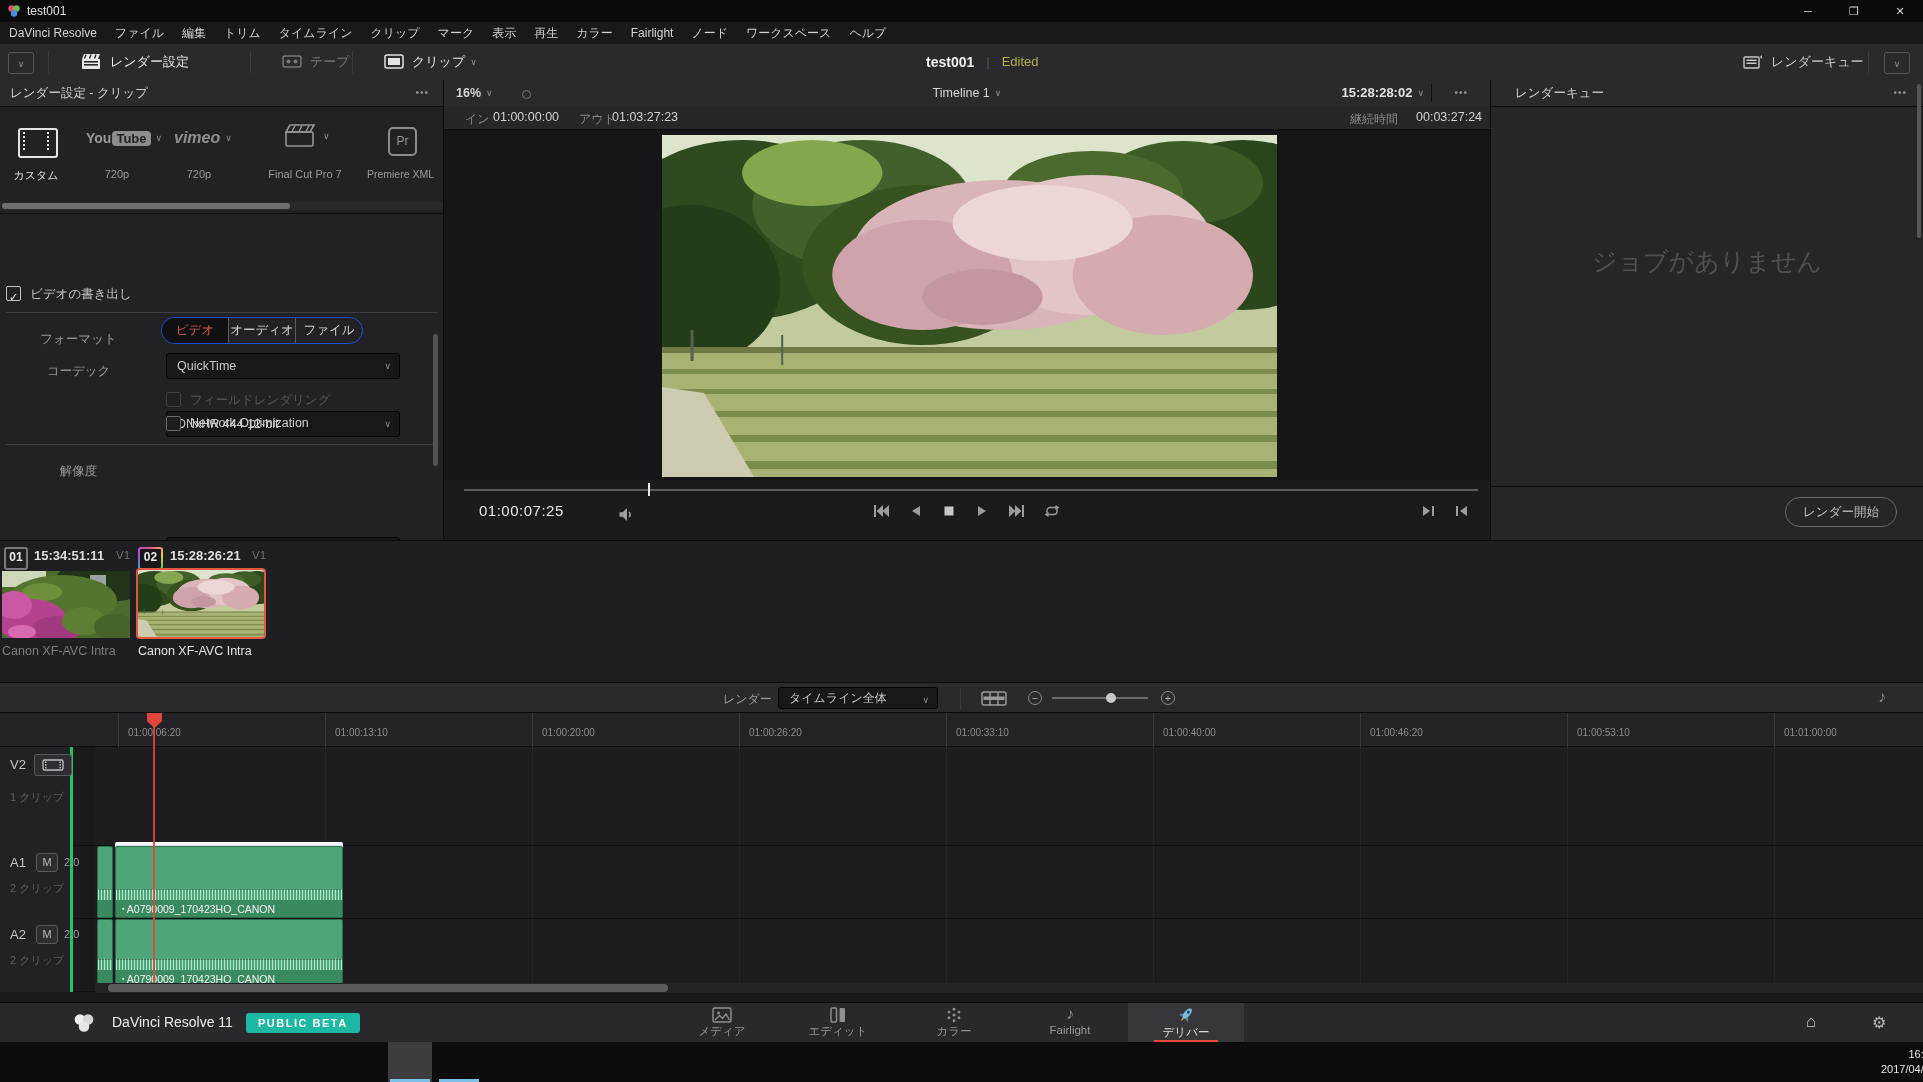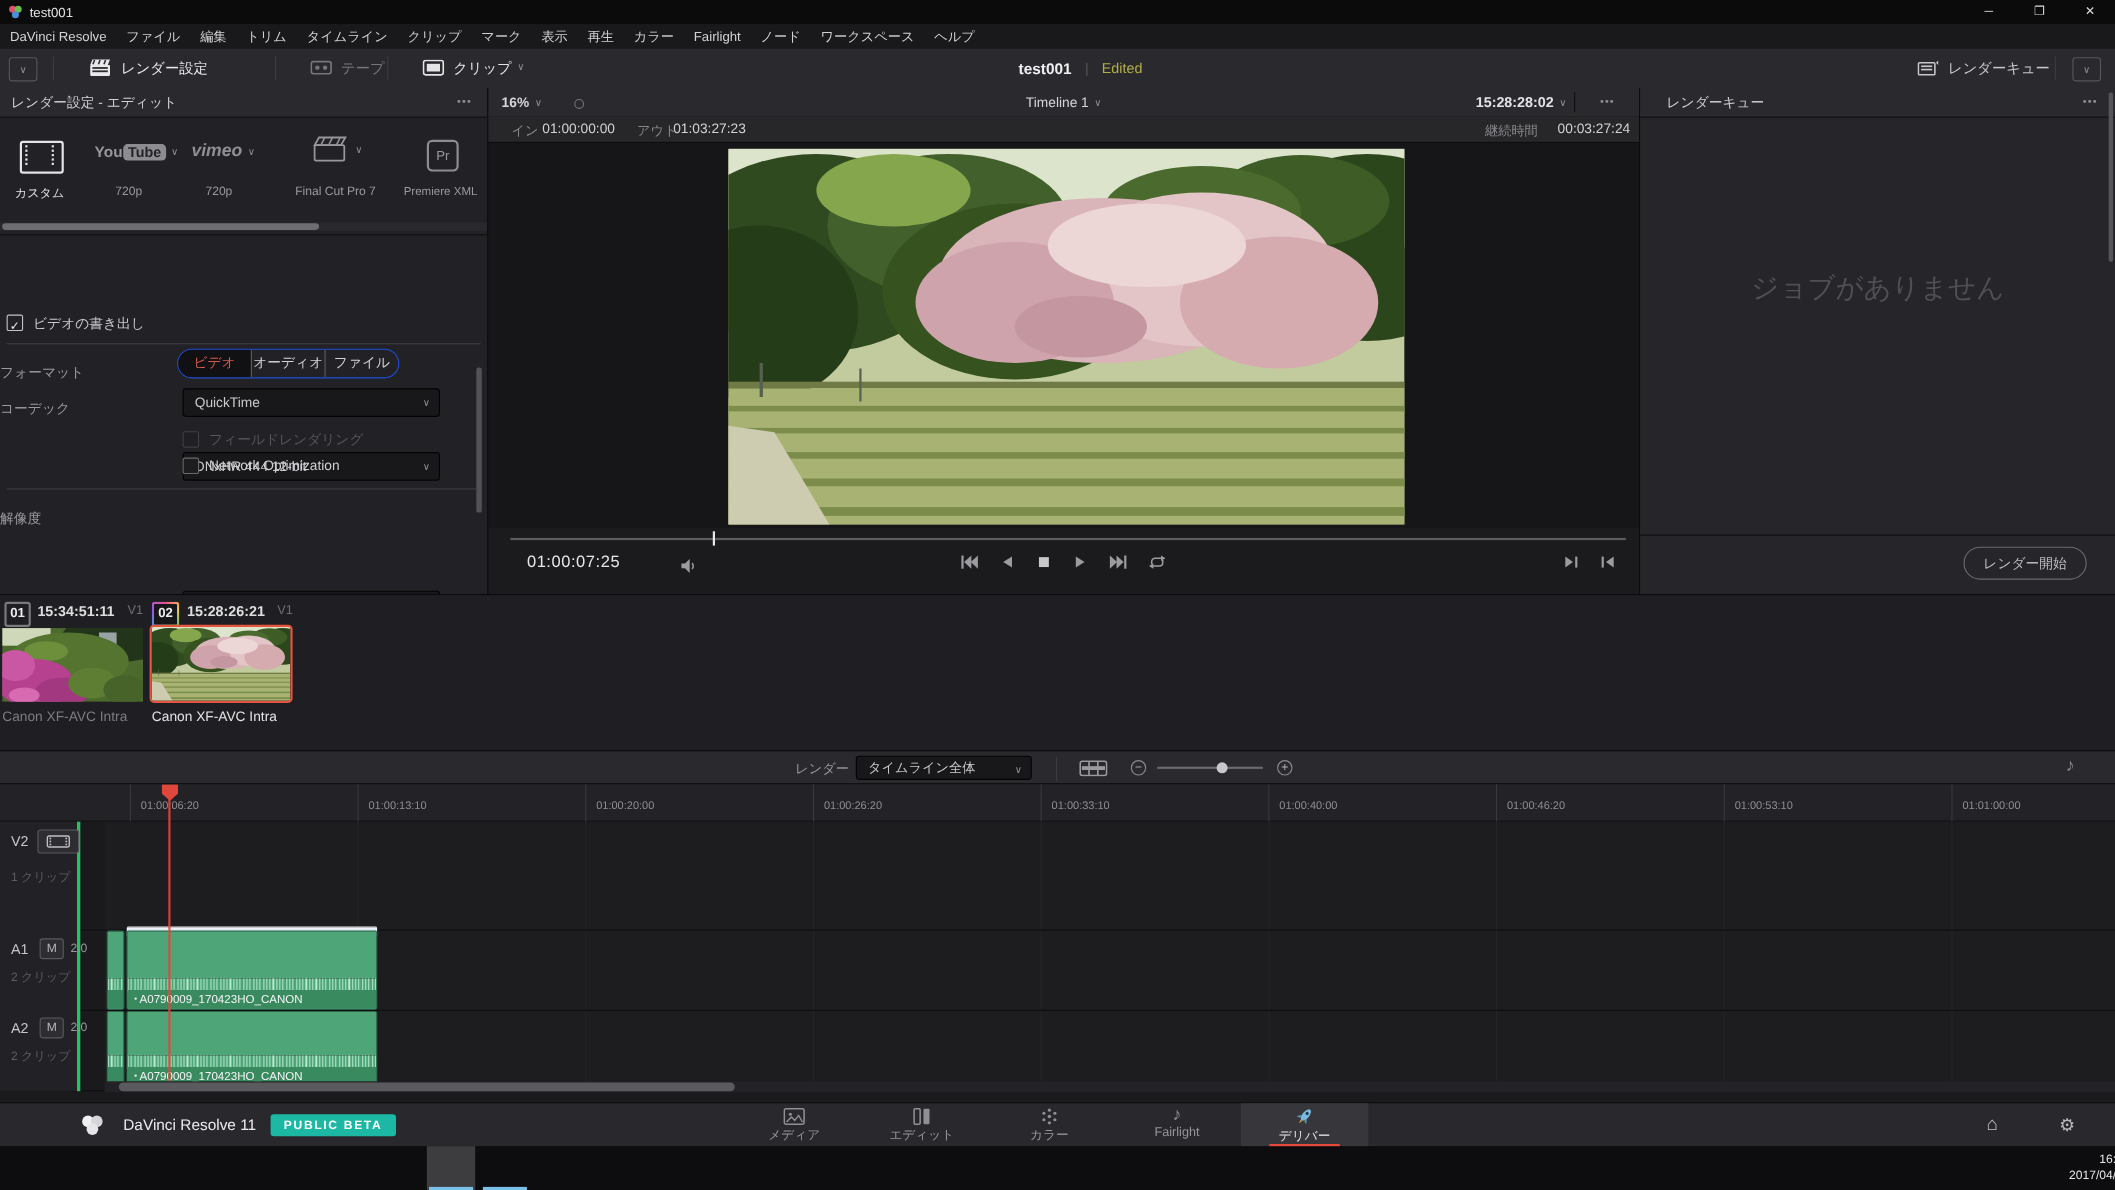--- a/index.html
+++ b/index.html
@@ -24,21 +24,21 @@
   .sqbtn{width:24px;height:20px;border:1px solid #56565a;border-radius:3px;text-align:center;line-height:18px;}
   .tbtxt{font-size:13px;}
   
   .phead{height:26px;background:#2a2a2e;border-bottom:1px solid #0e0e10;font-size:12.5px;line-height:26px;}
   #leftpanel{left:0;top:80px;width:443px;height:460px;background:#222226;overflow:hidden;}
   #viewer{left:443px;top:80px;width:1048px;height:460px;background:#1b1b1d;border-left:1px solid #0c0c0e;border-right:1px solid #0c0c0e;box-sizing:border-box;}
   #rightpanel{left:1491px;top:80px;width:432px;height:460px;background:#26262a;}
   .field{background:#18181b;border:1px solid #040405;border-radius:3px;height:26px;box-sizing:border-box;
          font-size:12.5px;color:#c9c9cd;line-height:24px;padding:0 10px;position:relative;}
   .field .chev{position:absolute;right:8px;top:0;line-height:24px;margin:0;}
-  .flabel{font-size:12.5px;color:#9a9a9e;text-align:left;line-height:26px;}
+  .flabel{font-size:12.5px;color:#9a9a9e;text-align:center;line-height:26px;}
   .cb{width:15px;height:15px;border-radius:2px;box-sizing:border-box;text-align:center;}
   .pill{border:1px solid #6a6a6e;border-radius:15px;text-align:center;font-size:12.5px;color:#bfbfc3;}
   .hline{height:1px;background:#3e3e42;}
   
   #tabgroup{left:161px;top:237px;width:202px;height:27px;border:1px solid #1d4ed8;border-radius:14px;display:flex;overflow:hidden;box-sizing:border-box;}
   .tabcell{flex:1;text-align:center;line-height:25px;font-size:12.5px;color:#d4d4d6;}
   .tabcell + .tabcell{border-left:1px solid #5c5c60;}
   .tabcell.active{background:#111113;color:#d65a4c;}
   
   .preset-label{font-size:11px;color:#9a9a9e;text-align:center;}
@@ -207,21 +207,21 @@
       <path d="M17 3 l2 -2 v4 Z" fill="#c8c8cc"></path>
     </svg>
     <span class="tbtxt" style="margin-left:8px;color:#c8c8cc">レンダーキュー</span>
   </div>
   <div class="abs tbsep" style="left:1868px;top:7px"></div>
   <div class="abs sqbtn" style="left:1884px;top:8px"><span class="chev" style="margin:0">∨</span></div>
 </div>
 
 <div class="abs" id="leftpanel">
   <div class="phead" style="padding-left:10px;position:relative">
-    <span>レンダー設定 - エディット</span>
+    <span>レンダー設定 - クリップ</span>
     <span class="dots abs" style="right:14px;top:0;line-height:26px">•••</span>
   </div>
 
   <div class="abs" style="left:18px;top:48px;width:36px;height:26px;border:2px solid #e4e4e6;border-radius:3px">
     <svg width="32" height="22" viewBox="0 0 32 22">
       <g fill="#e4e4e6">
             <rect x="3" y="2" width="2" height="2"></rect>
             <rect x="3" y="6" width="2" height="2"></rect>
             <rect x="3" y="10" width="2" height="2"></rect>
             <rect x="3" y="14" width="2" height="2"></rect>

